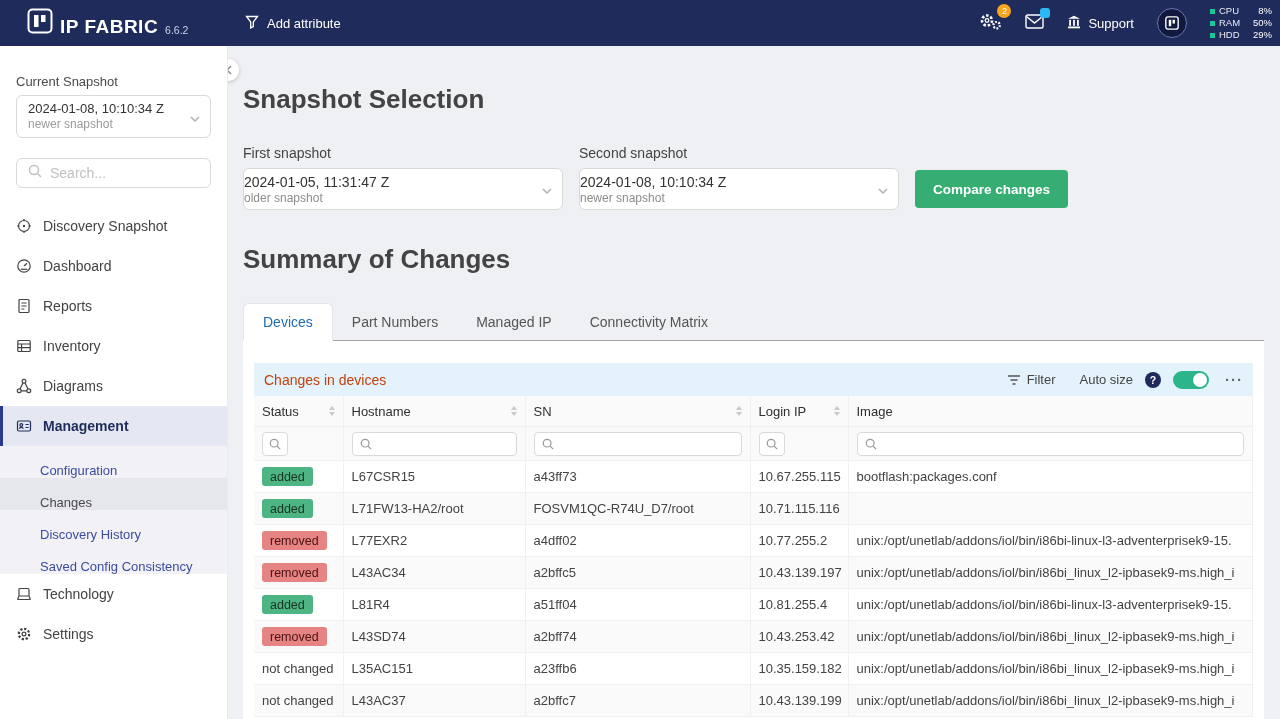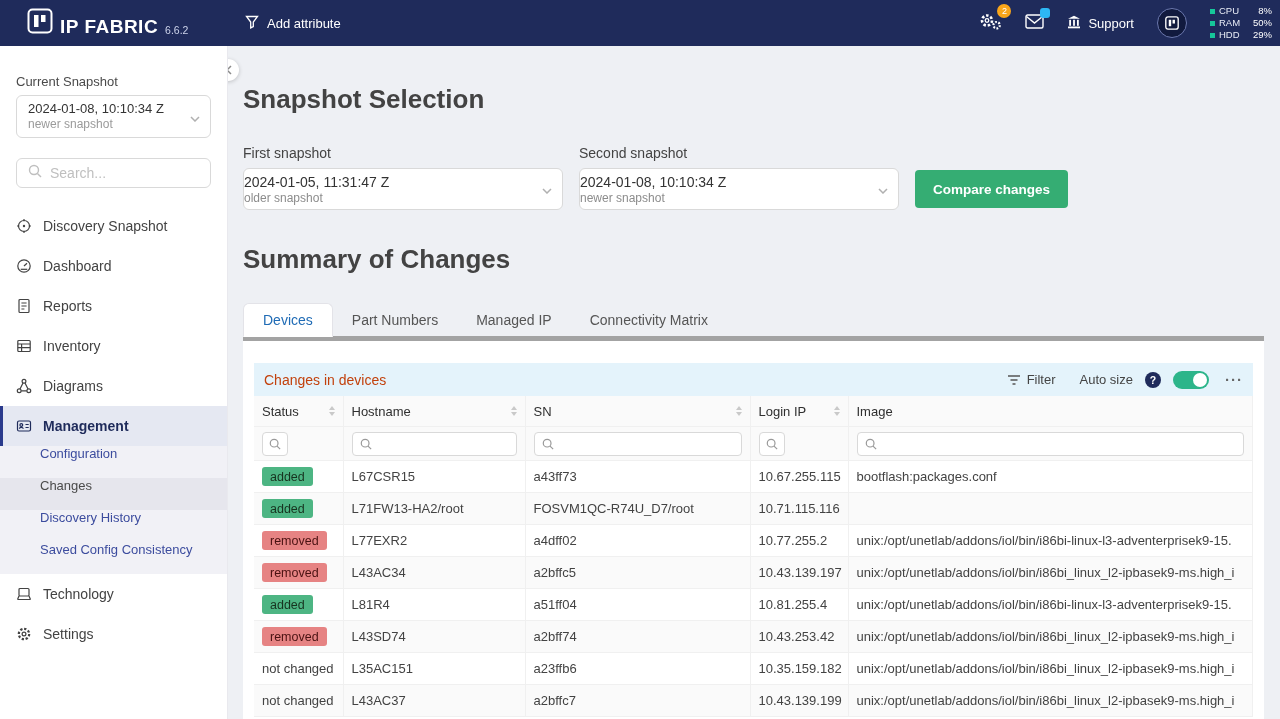--- a/index.html
+++ b/index.html
@@ -38,42 +38,42 @@
   .cs-chev{position:absolute;right:10px;top:50%;transform:translateY(-50%)}
   .search-box{margin:20px 16px 18px;height:30px;border:1px solid #d9d9d9;border-radius:6px;
     display:flex;align-items:center;gap:8px;padding:0 11px;background:#fff}
   .search-box input{border:none;outline:none;flex:1;font-size:14px;color:#333;font-family:inherit;background:transparent}
   .search-box input::placeholder{color:#bfbfbf}
   .menu-item{height:40px;display:flex;align-items:center;gap:11px;padding:0 16px;font-size:14px;
     color:#434343;cursor:pointer}
   .menu-item svg{flex:none}
   .menu-item.active{background:#e5e8f2;color:#1f2b5b;font-weight:bold;border-left:3px solid #2a3a8c;padding-left:13px}
   .submenu{background:#f1f1f6}
-  .sub-item{height:32px;display:flex;align-items:flex-start;padding-left:40px;font-size:13px;color:#3c4c9e;cursor:pointer}
+  .sub-item{height:32px;display:flex;align-items:flex-end;padding-left:40px;font-size:13px;color:#3c4c9e;cursor:pointer}
   .sub-item.current{background:#e6e6ed;color:#4a4a4a}
 
   
   .main{position:absolute;top:46px;left:228px;width:1052px;height:673px;background:#eef0f4;
     padding:0 16px 0 15px;overflow:hidden}
   .collapse-btn{position:absolute;left:-11px;top:13px;width:22px;height:22px;border-radius:50%;
     background:#fff;box-shadow:0 1px 4px rgba(0,0,0,.2);display:flex;align-items:center;
     justify-content:center;z-index:15;cursor:pointer}
   .h1{font-size:26px;font-weight:bold;color:#434343}
   .h1.first{margin-top:38px}
   .h1.second{margin-top:34px}
   .pickers{display:flex;align-items:flex-end;margin-top:30px}
   .picker{width:320px;margin-right:16px}
   .picker-label{font-size:14px;color:#434343;margin-bottom:7px}
   .picker-select{height:42px;background:#fff;border:1px solid #d9d9d9;border-radius:6px;
     padding:4px 28px 4px 0;position:relative;cursor:pointer}
   .ps-value{font-size:14px;color:#333;line-height:18px}
   .ps-sub{font-size:12px;color:#8c8c8c;line-height:15px}
   .compare-btn{height:38px;background:#35ad73;color:#fff;border:none;border-radius:4px;
     font-size:13.5px;font-weight:bold;padding:0 18px;margin-bottom:2px;cursor:pointer;font-family:inherit}
-  .tabs{display:flex;margin-top:28px;border-bottom:5px solid #a3a3a3;height:38px}
+  .tabs{display:flex;margin-top:28px;border-bottom:1px solid #a3a3a3;height:38px}
   .tab{padding:0 19px;display:flex;align-items:center;font-size:14px;color:#555;cursor:pointer}
   .tab.active{background:#fff;border:1px solid #e3e3e8;border-bottom:1px solid #fff;
     border-radius:6px 6px 0 0;color:#1f6bb5;margin-bottom:-1px}
   .card{background:#fff;height:382px;padding:22px 11px 0;overflow:hidden}
 
   .widget-header{height:33px;background:#e4f3fb;display:flex;align-items:center;padding:0 10px}
   .widget-title{font-size:14px;color:#c2410c}
   .wh-right{margin-left:auto;display:flex;align-items:center}
   .filter-lbl{display:flex;align-items:center;gap:6px;font-size:13px;color:#444;cursor:pointer}
   .autosize{font-size:13px;color:#444;margin-left:24px}

